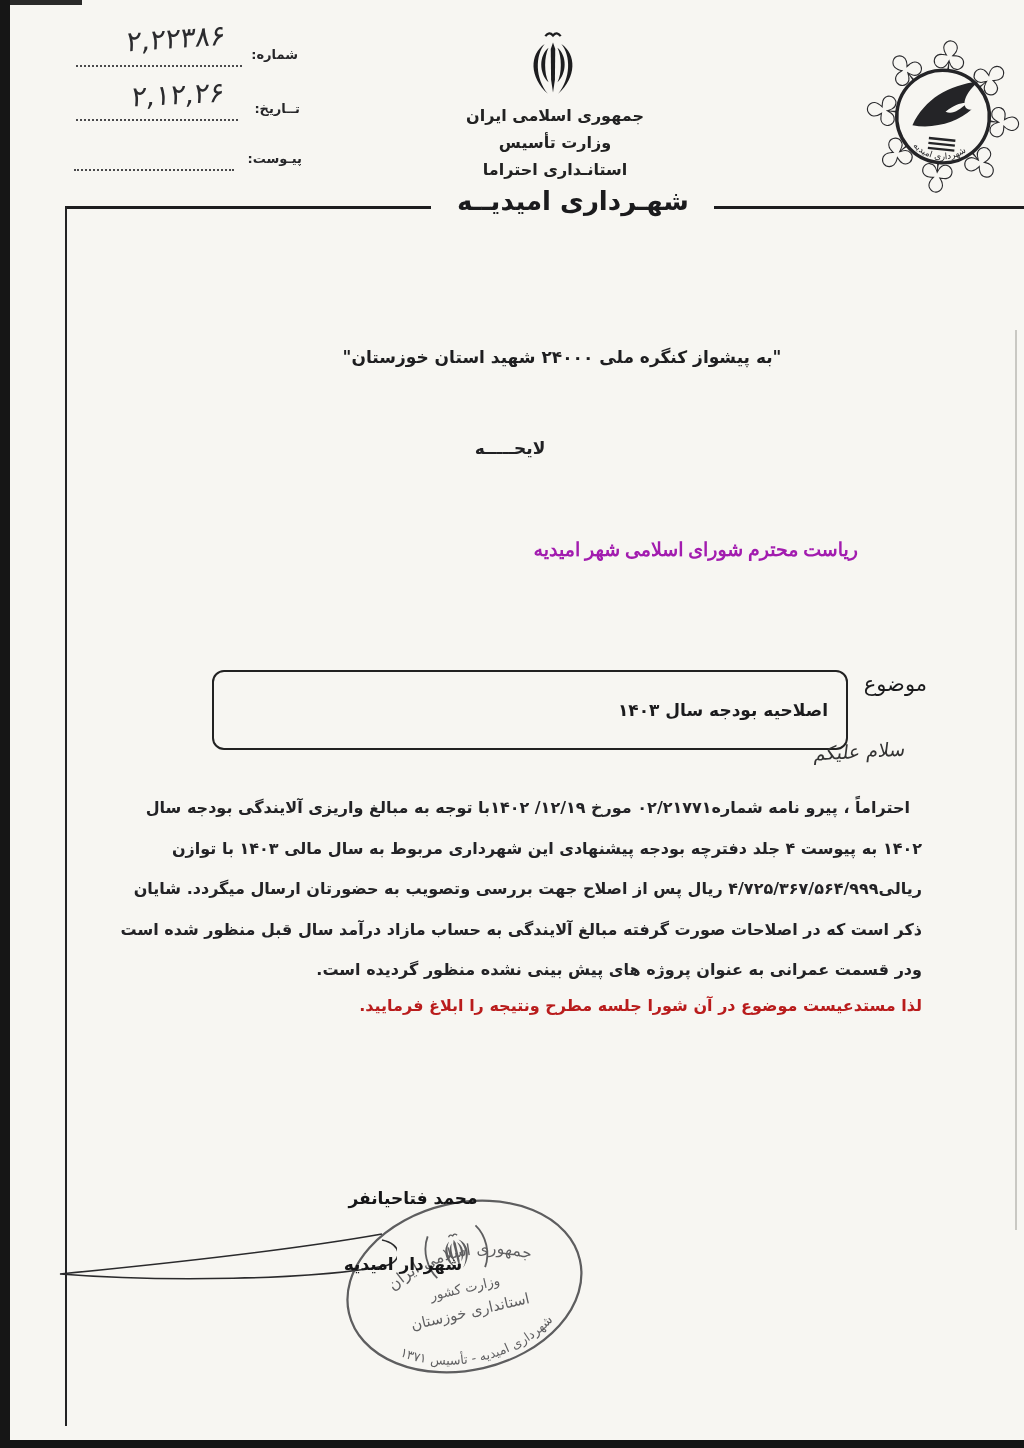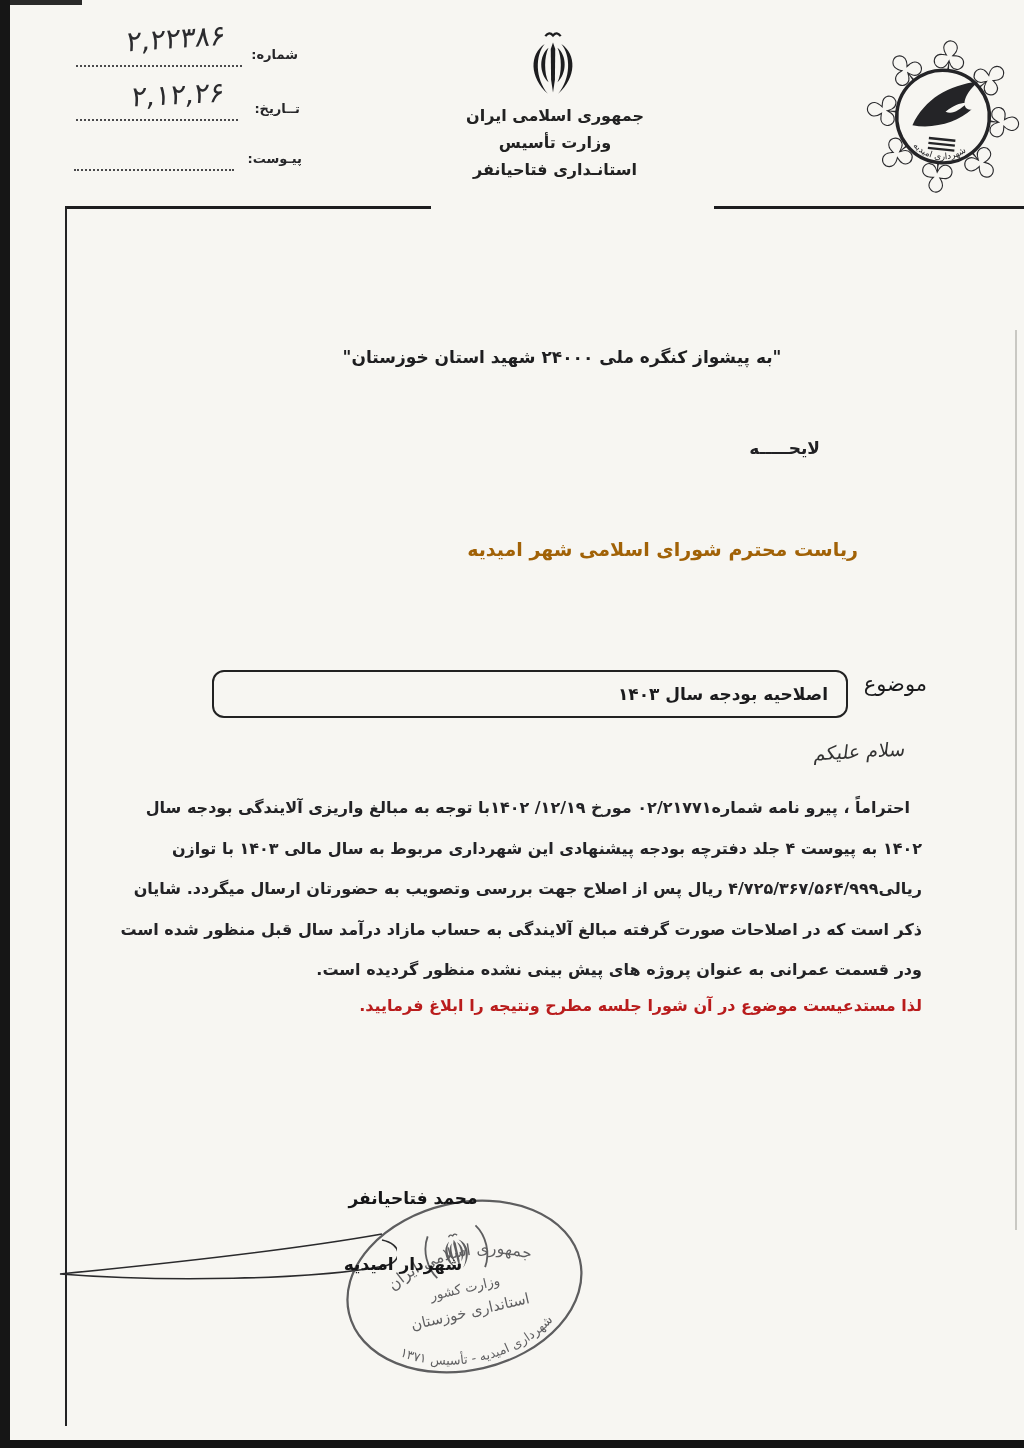--- a/index.html
+++ b/index.html
@@ -18,26 +18,26 @@
   .dots{border-bottom:2px dotted #4a4a4c;}
   .hand{font-weight:normal;color:#2b2b2e;text-align:center;letter-spacing:3px;}
 
   
   .org-line{font-weight:bold;text-align:center;font-size:16px;color:#222;}
   .muni-title{font-weight:bold;font-size:26px;text-align:center;color:#1b1b1d;}
   .rule{background:#1d1d1f;height:3px;}
   .vrule{background:#232325;width:2px;}
 
   .slogan{font-weight:bold;font-size:17px;text-align:center;color:#1e1e20;}
-  .doctype{font-weight:bold;font-size:17px;letter-spacing:1px;}
-  .addressee{font-weight:bold;font-size:19px;color:#a16207;}
+  .doctype{font-weight:bold;font-size:17px;text-align:center;letter-spacing:1px;}
+  .addressee{font-weight:bold;font-size:19px;color:#a21caf;font-family:Liberation Serif, serif;}
 
   .subject-label{font-weight:normal;font-size:21px;color:#1b1b1d;}
   .subject-box{border:2px solid #222;border-radius:12px;height:44px;line-height:44px;
-               font-weight:bold;font-size:17px;text-align:right;padding:0 18px;color:#1b1b1d;}
+               font-weight:bold;font-size:17px;text-align:right;padding:16px 18px;color:#1b1b1d;}
 
   .greeting{font-size:19px;transform:rotate(-3deg) skewX(-10deg);color:#333;}
 
   .para{width:730px;font-size:16px;font-weight:bold;color:#232326;line-height:40.5px;}
   .pline{text-align:justify;text-align-last:justify;height:40.5px;white-space:nowrap;}
   .pline.first{padding-right:12px;}
   .pline.last{text-align:right;text-align-last:right;}
   .closing{width:730px;font-size:16px;font-weight:bold;text-align:right;padding-left:110px;
            box-sizing:border-box;color:#b91c1c;}
 
@@ -78,22 +78,23 @@
   <div class="abs hand" style="left:88px;top:78px;width:180px;font-size:28px;transform:rotate(-3deg) skewX(-8deg)">۲,۱۲,۲۶</div>
 
   <div class="abs f-label" style="right:722px;top:151px">پیـوست:</div>
   <div class="abs dots" style="left:74px;top:151px;width:160px;height:18px"></div>
 
   <svg class="abs" style="left:521px;top:26px;color:#1d1d1f" width="64" height="78" viewBox="-50 -56 100 110">
       <use href="#iranEmblem"></use>
     </svg>
   <div class="abs org-line" style="left:420px;top:106px;width:270px">جمهوری اسلامی ایران</div>
   <div class="abs org-line" style="left:420px;top:133px;width:270px">وزارت تأسیس</div>
-  <div class="abs org-line" style="left:420px;top:160px;width:270px">استانـداری فتاحیانفر</div>
+  <div class="abs org-line" style="left:420px;top:160px;width:270px">استانـداری احتراما</div>
 
+  <div class="abs muni-title" style="left:437px;top:186px;width:272px">شهـرداری امیدیــه</div>
   <div class="abs rule" style="left:65px;top:206px;width:366px"></div>
   <div class="abs rule" style="left:714px;top:206px;width:310px"></div>
   <div class="abs vrule" style="left:65px;top:206px;height:1220px"></div>
 
   <svg class="abs" style="left:864px;top:16px;transform:rotate(6deg)" width="158" height="202" viewBox="0 0 160 205">
     <g fill="#2b2b2e" font-size="46" text-anchor="middle">
       <text x="80" y="58" transform="rotate(0,80,102)">♧</text>
       <text x="80" y="58" transform="rotate(45,80,102)">♧</text>
       <text x="80" y="58" transform="rotate(90,80,102)">♧</text>
       <text x="80" y="58" transform="rotate(135,80,102)">♧</text>

